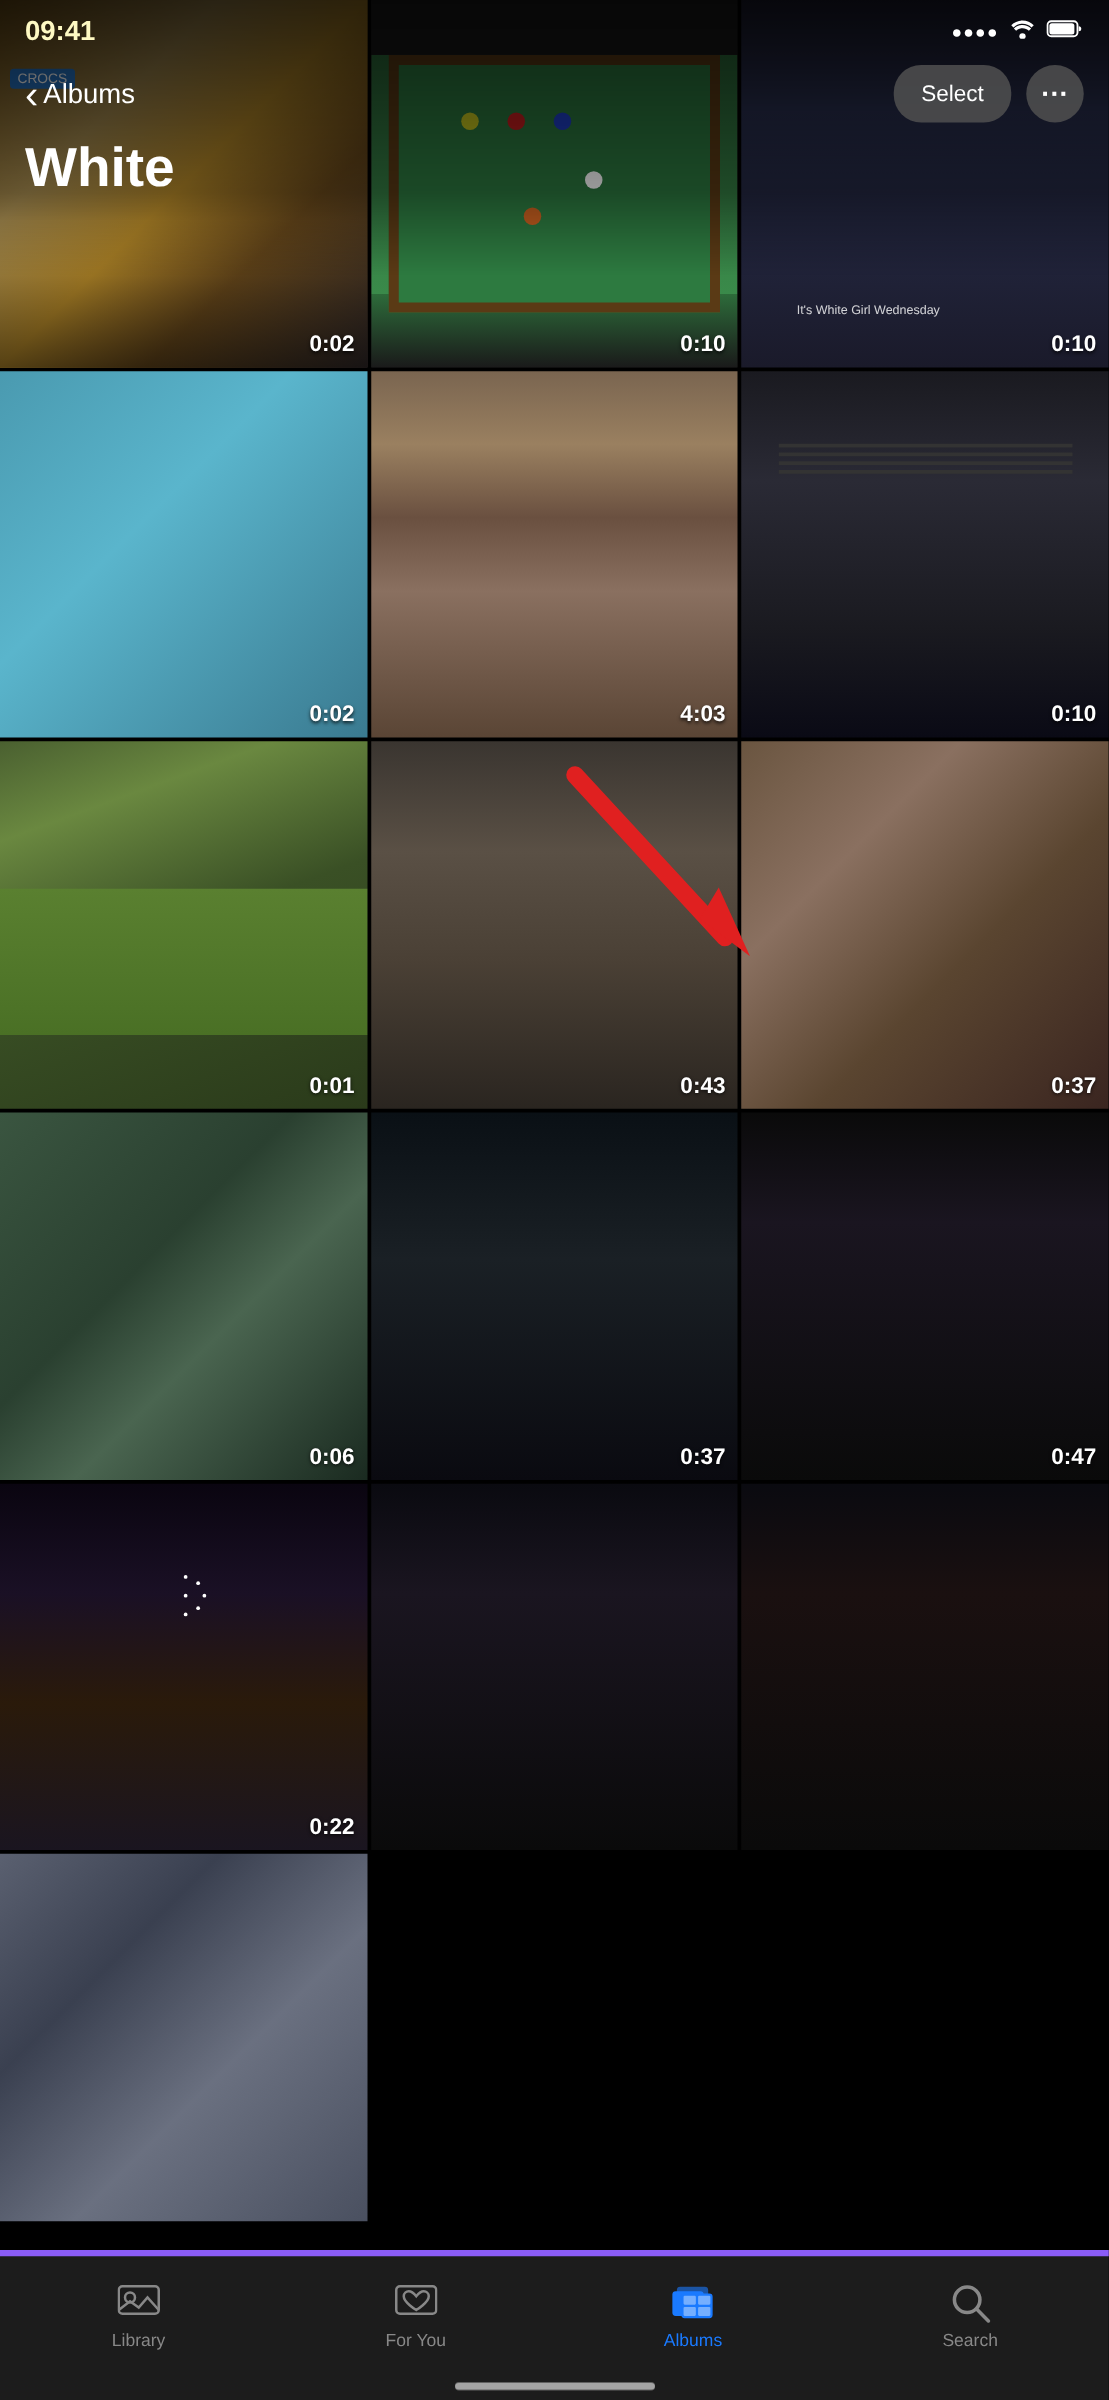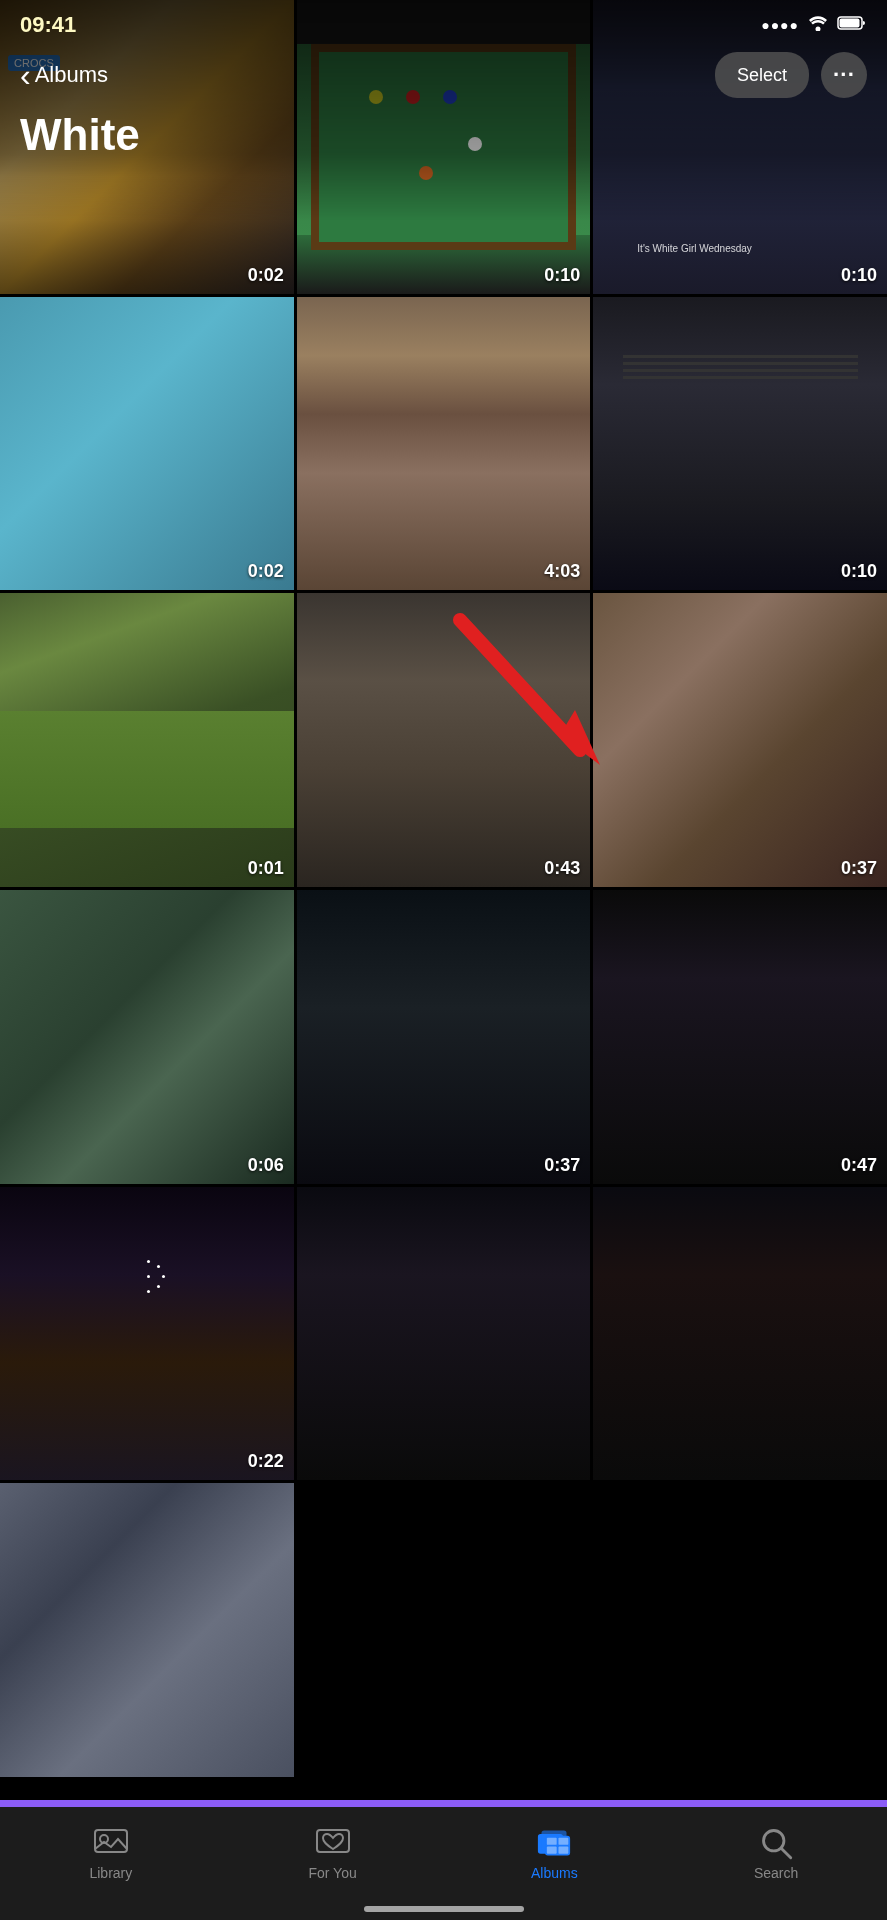--- a/index.html
+++ b/index.html
@@ -96,21 +96,21 @@
     }
 
     
     .tab-bar {
       position: fixed;
       bottom: 0;
       left: 0;
       width: 887px;
       height: 120px;
       background: rgba(30,30,30,0.95);
-      border-top: 7px solid #8b5cf6;
+      border-top: 5px solid #8b5cf6;
       display: flex;
       align-items: center;
       justify-content: center;
       padding-bottom: 20px;
     }
     .tab-item {
       display: flex;
       flex-direction: column;
       align-items: center;
       gap: 6px;

